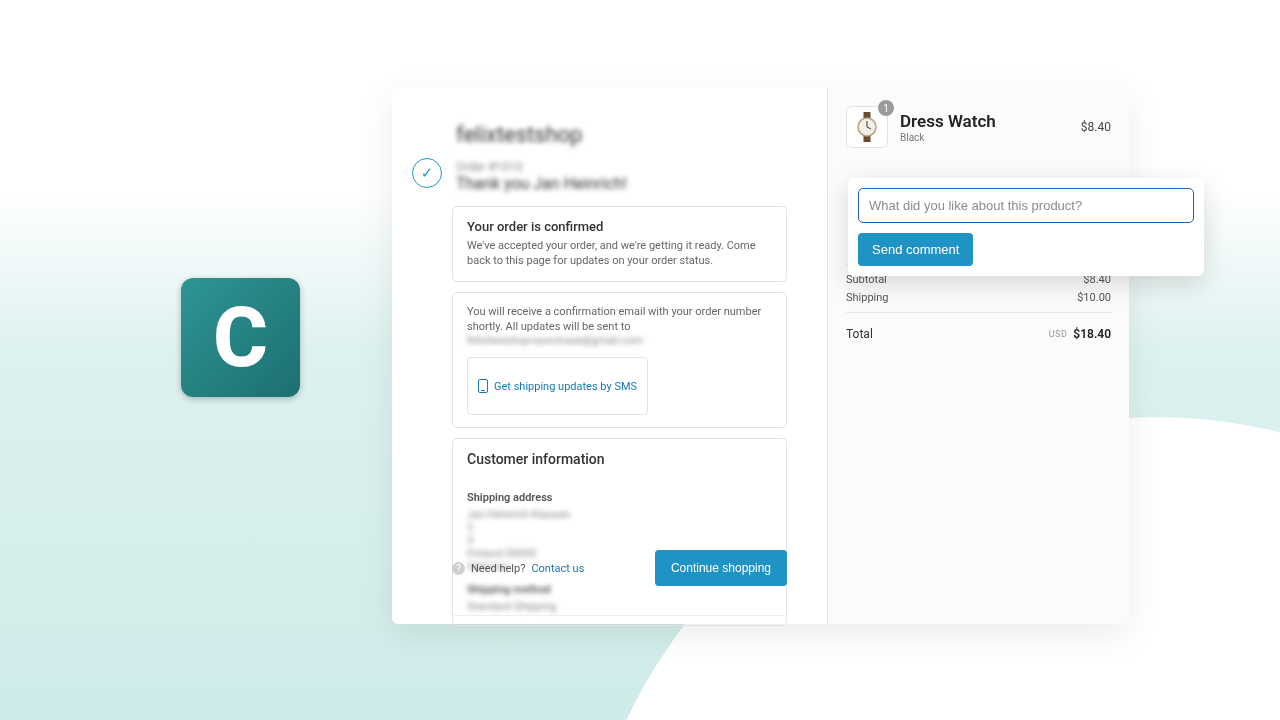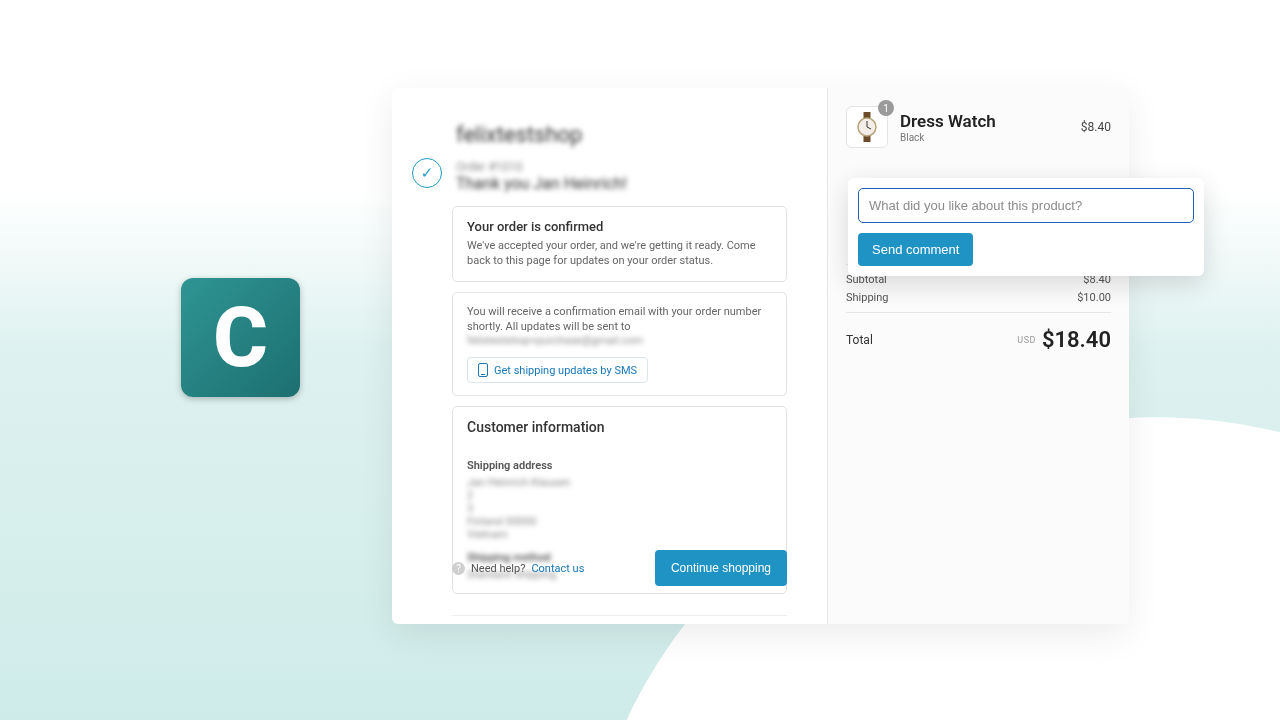--- a/index.html
+++ b/index.html
@@ -24,21 +24,21 @@
   .blur-d{filter:blur(2.8px);color:#444;}
   .store{position:absolute;left:64px;top:34px;font-size:22px;color:#333;}
   .check{position:absolute;left:20px;top:70px;width:28px;height:28px;border:1px solid #1f9cc4;border-radius:50%;
     display:flex;align-items:center;justify-content:center;color:#1f9cc4;font-size:15px;}
   .ord-no{position:absolute;left:64px;top:72px;font-size:12px;color:#888;}
   .thanks{position:absolute;left:64px;top:86px;font-size:16px;color:#333;}
   .box{border:1px solid #e2e2e2;border-radius:5px;padding:12px 14px;margin-bottom:10px;}
   .boxes{position:absolute;left:60px;top:118px;right:40px;}
   .bhead{font-size:13px;color:#333;font-weight:500;margin-bottom:5px;}
   .btxt{font-size:11px;color:#666;line-height:1.35;}
-  .sms{display:inline-flex;align-items:center;gap:6px;margin-top:8px;padding:5px 10px;
+  .sms{display:inline-flex;align-items:center;gap:6px;margin-top:8px;padding:21px 10px;
     border:1px solid #dbe6ea;border-radius:4px;color:#1878b9;font-size:11px;cursor:pointer;}
   .cols{display:flex;gap:22px;}
   .col{flex:1;font-size:11px;color:#666;}
   .col .lbl{font-weight:600;color:#555;margin-bottom:4px;}
   .footer{position:absolute;left:60px;right:40px;bottom:38px;display:flex;align-items:center;
     justify-content:space-between;}
   .help{font-size:11px;color:#555;display:flex;align-items:center;gap:6px;}
   .help a{color:#1878b9;text-decoration:none;}
   .qicn{width:13px;height:13px;border-radius:50%;background:#cfcfcf;color:#fff;font-size:10px;
     display:inline-flex;align-items:center;justify-content:center;}
@@ -54,21 +54,21 @@
     background:#9a9a9a;color:#fff;font-size:10px;display:flex;align-items:center;justify-content:center;}
   .pname{font-size:17px;color:#222;font-weight:600;line-height:1.2;}
   .pvar{font-size:10px;color:#777;}
   .pprice{margin-left:auto;font-size:12px;color:#444;}
   .sum{padding:6px 18px;font-size:11px;color:#555;}
   .sum .row{display:flex;justify-content:space-between;margin:5px 0;}
   .sum .sep{height:1px;background:#e6e6e6;margin:8px 0;}
   .tot{display:flex;align-items:center;justify-content:space-between;padding:0 18px 8px;}
   .tot .l{font-size:12px;color:#333;}
   .tot .c{font-size:9px;color:#9a9a9a;letter-spacing:.5px;margin-left:auto;margin-right:6px;}
-  .tot .v{font-size:22px;font-weight:600;color:#222;}
+  .tot .v{font-size:12px;font-weight:600;color:#222;}
   
   .pop{position:absolute;left:848px;top:178px;width:336px;background:#fff;border-radius:6px;
     box-shadow:0 8px 26px rgba(0,0,0,.14);padding:10px;}
   .pop input{width:100%;box-sizing:border-box;border:1.5px solid #1f5fb8;border-radius:5px;
     padding:9px 10px;font-size:13px;color:#333;outline:none;}
   .pop input::placeholder{color:#8b8b8b;}
   .pop .row-b{display:flex;justify-content:flex-start;margin-top:10px;}
   .btn-send{background:#1f93c4;color:#fff;border:none;border-radius:4px;
     padding:9px 14px;font-size:13px;font-weight:500;cursor:pointer;}
 </style>

